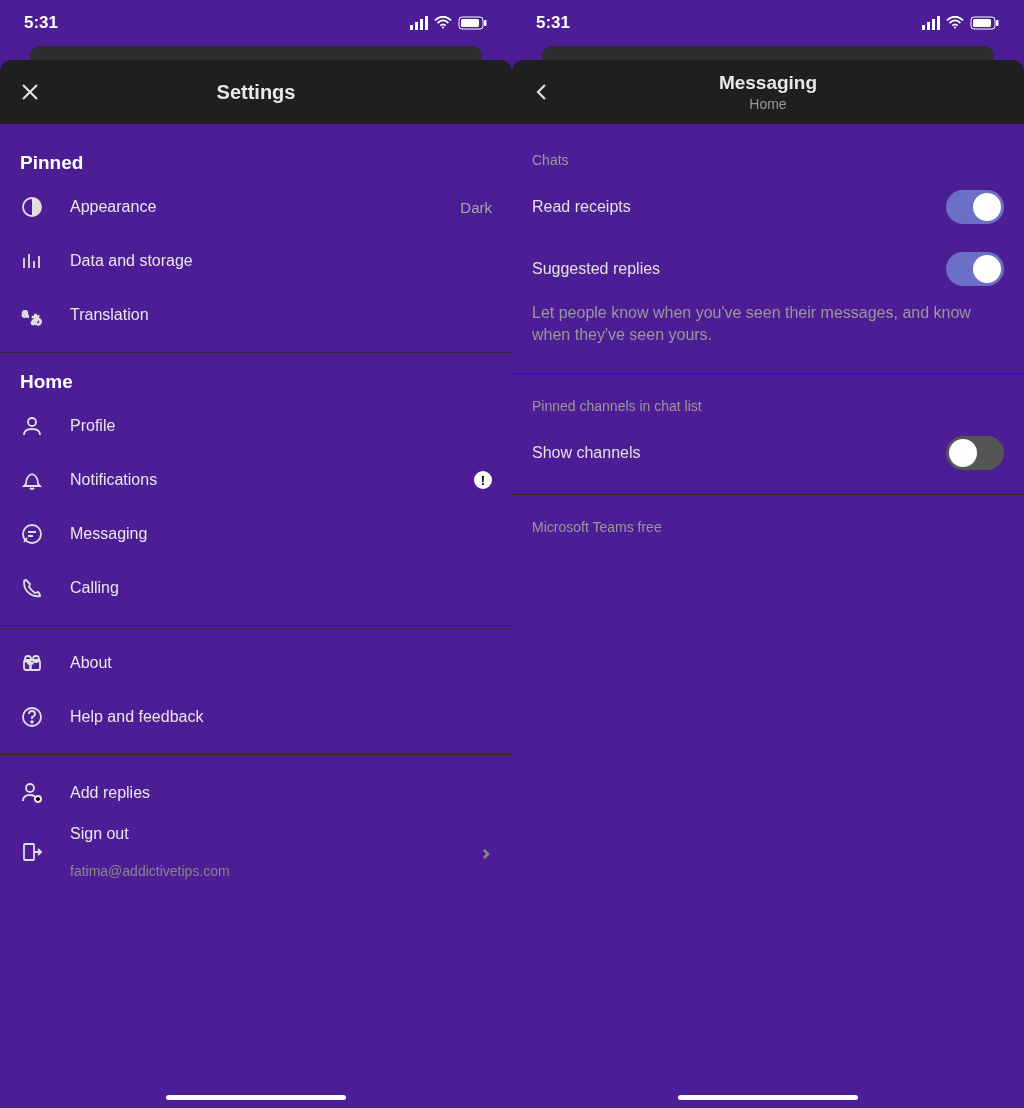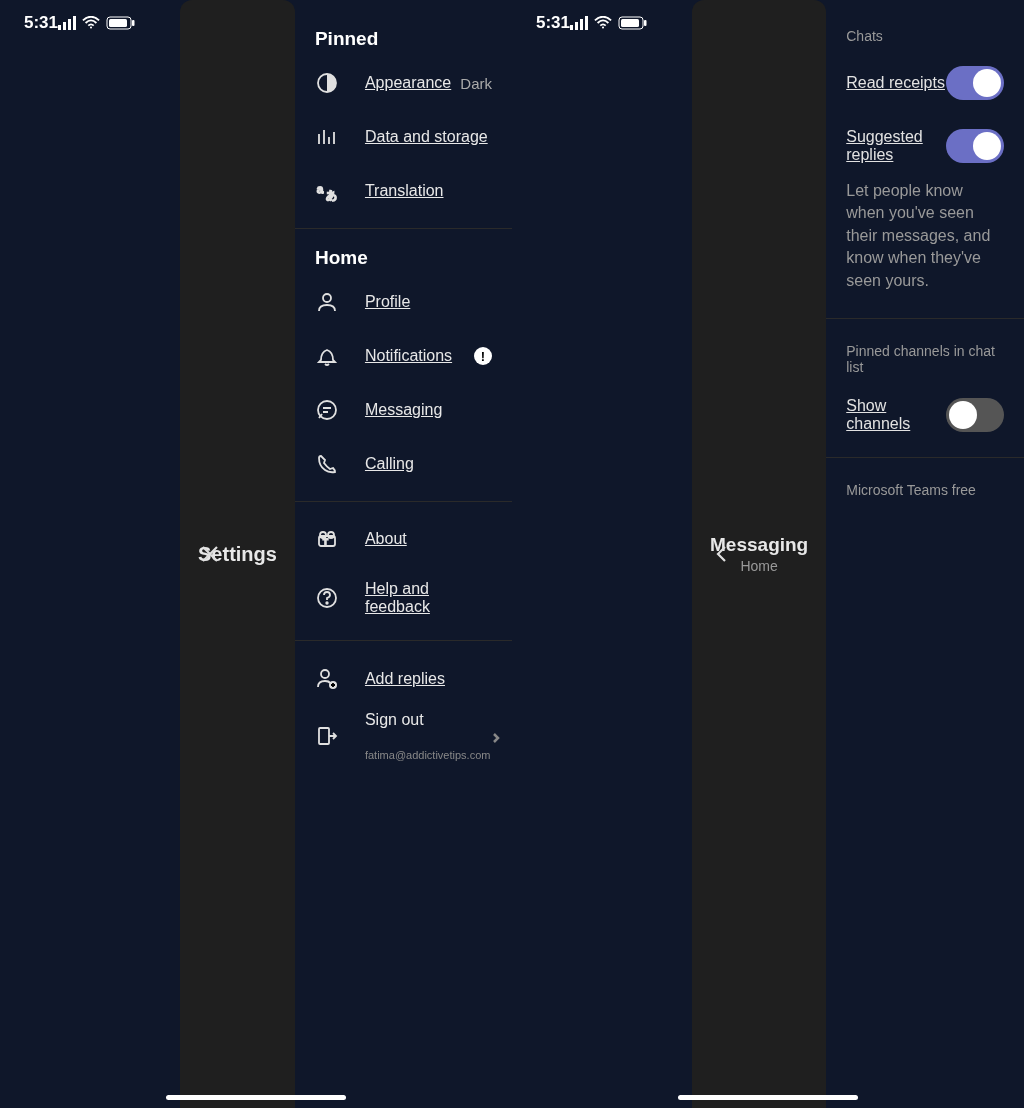--- a/index.html
+++ b/index.html
@@ -11,24 +11,24 @@
     body {
       background: #000;
       width: 1024px;
       height: 1108px;
       display: flex;
       overflow: hidden;
     }
     .screen {
       width: 512px;
       height: 1108px;
-      background: #0f172a;
+      background: #4c1d95;
       position: relative;
       display: flex;
-      flex-direction: row;
+      flex-direction: column;
     }
     .status-bar {
       height: 46px;
       display: flex;
       justify-content: space-between;
       align-items: center;
       padding: 0 24px;
       color: #fff;
       font-size: 17px;
       font-weight: 600;
@@ -64,21 +64,21 @@
     .header.messaging {
       flex-direction: column;
       justify-content: center;
       padding: 12px 18px;
     }
     .header-title {
       color: #e8e8e8;
       font-size: 20px;
       font-weight: 600;
       flex: 1;
-      text-align: left;
+      text-align: center;
     }
     .header-title-wrap {
       text-align: center;
       width: 100%;
     }
     .header-subtitle {
       color: #999;
       font-size: 14px;
       margin-top: 2px;
     }
@@ -129,34 +129,33 @@
     }
     .row-icon svg {
       width: 24px;
       height: 24px;
       stroke: #e0e0e0;
       fill: none;
       stroke-width: 1.8;
     }
     .row-label {
       flex: 1;
-      text-decoration: underline;
     }
     .row-value {
       color: #aaa;
       font-size: 15px;
     }
     .row-sub {
       display: flex;
       flex-direction: column;
       flex: 1;
     }
     .row-sub .subtext {
       color: #888;
-      font-size: 11px;
+      font-size: 14px;
       margin-top: 20px;
     }
     .badge {
       width: 18px;
       height: 18px;
       border-radius: 50%;
       background: #fff;
       display: flex;
       align-items: center;
       justify-content: center;

